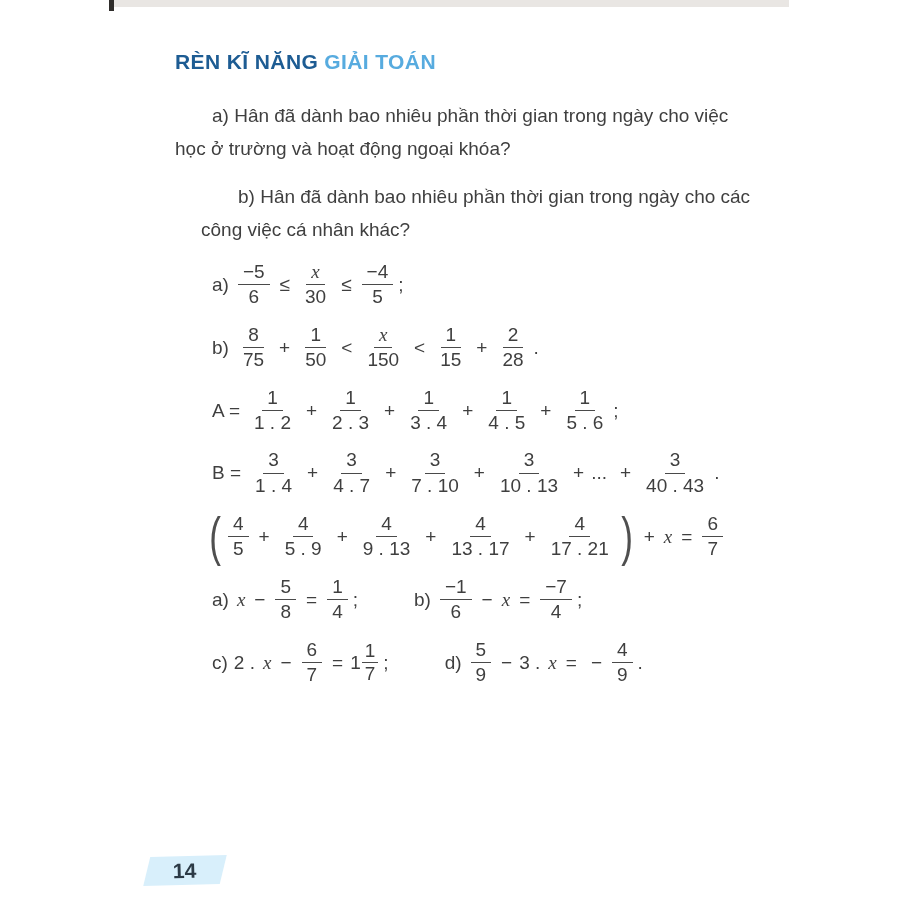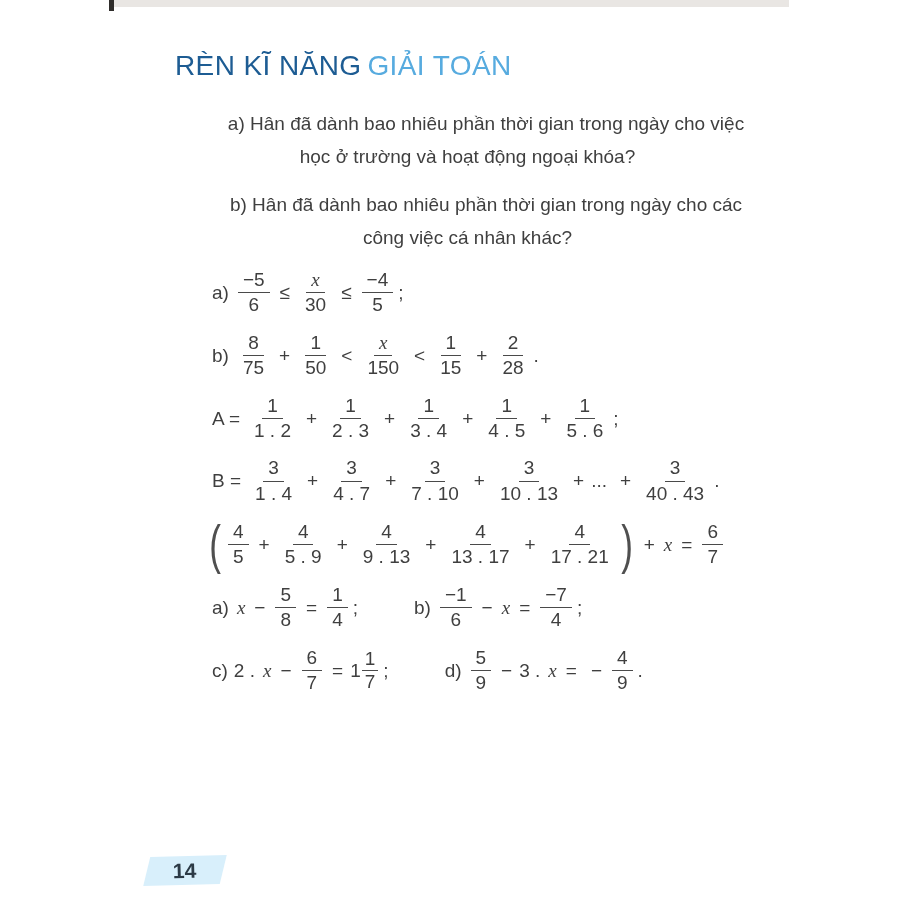--- a/index.html
+++ b/index.html
@@ -5,27 +5,27 @@
   html,body{margin:0;padding:0;}
   body{
     width:900px;height:900px;position:relative;background:#ffffff;
     font-family:"Liberation Sans", sans-serif;color:#3f3f3f;overflow:hidden;
   }
   .top-strip{position:absolute;left:113px;top:0;width:676px;height:7px;background:#e9e6e3;}
   .top-tick{position:absolute;left:109px;top:0;width:5px;height:11px;background:#2f2d2b;}
 
   .content{position:absolute;left:175px;top:50px;width:585px;}
 
-  .header{font-size:28px;font-weight:normal;letter-spacing:.4px;margin:0;}
+  .header{font-size:21px;font-weight:bold;letter-spacing:.4px;margin:0;}
   .header .hb{color:#1d5c93;}
   .header .hl{color:#57abdf;margin-left:6px;}
 
-  .para{font-size:19px;line-height:33px;text-indent:37px;margin:0;text-align:center;}
+  .para{font-size:19px;line-height:33px;text-indent:37px;margin:0;}
   .para-a{margin-top:25px;}
-  .para-b{margin-top:15px;}
+  .para-b{margin-top:15px;margin-left:26px;}
 
   .ptitle{font-size:19px;margin:26px 0 0 37px;}
   .ptitle b{font-weight:bold;}
   .mrow{display:flex;align-items:center;font-size:19px;margin:15px 0 0 37px;white-space:nowrap;}
   .mrow.tight{margin-left:30px;}
 
   .mtext{margin-right:6px;}
   .op{margin:0 7px;}
   .punc{margin-left:2px;}
   .var{font-style:italic;font-family:"Liberation Serif", serif;margin:0 2px;}

